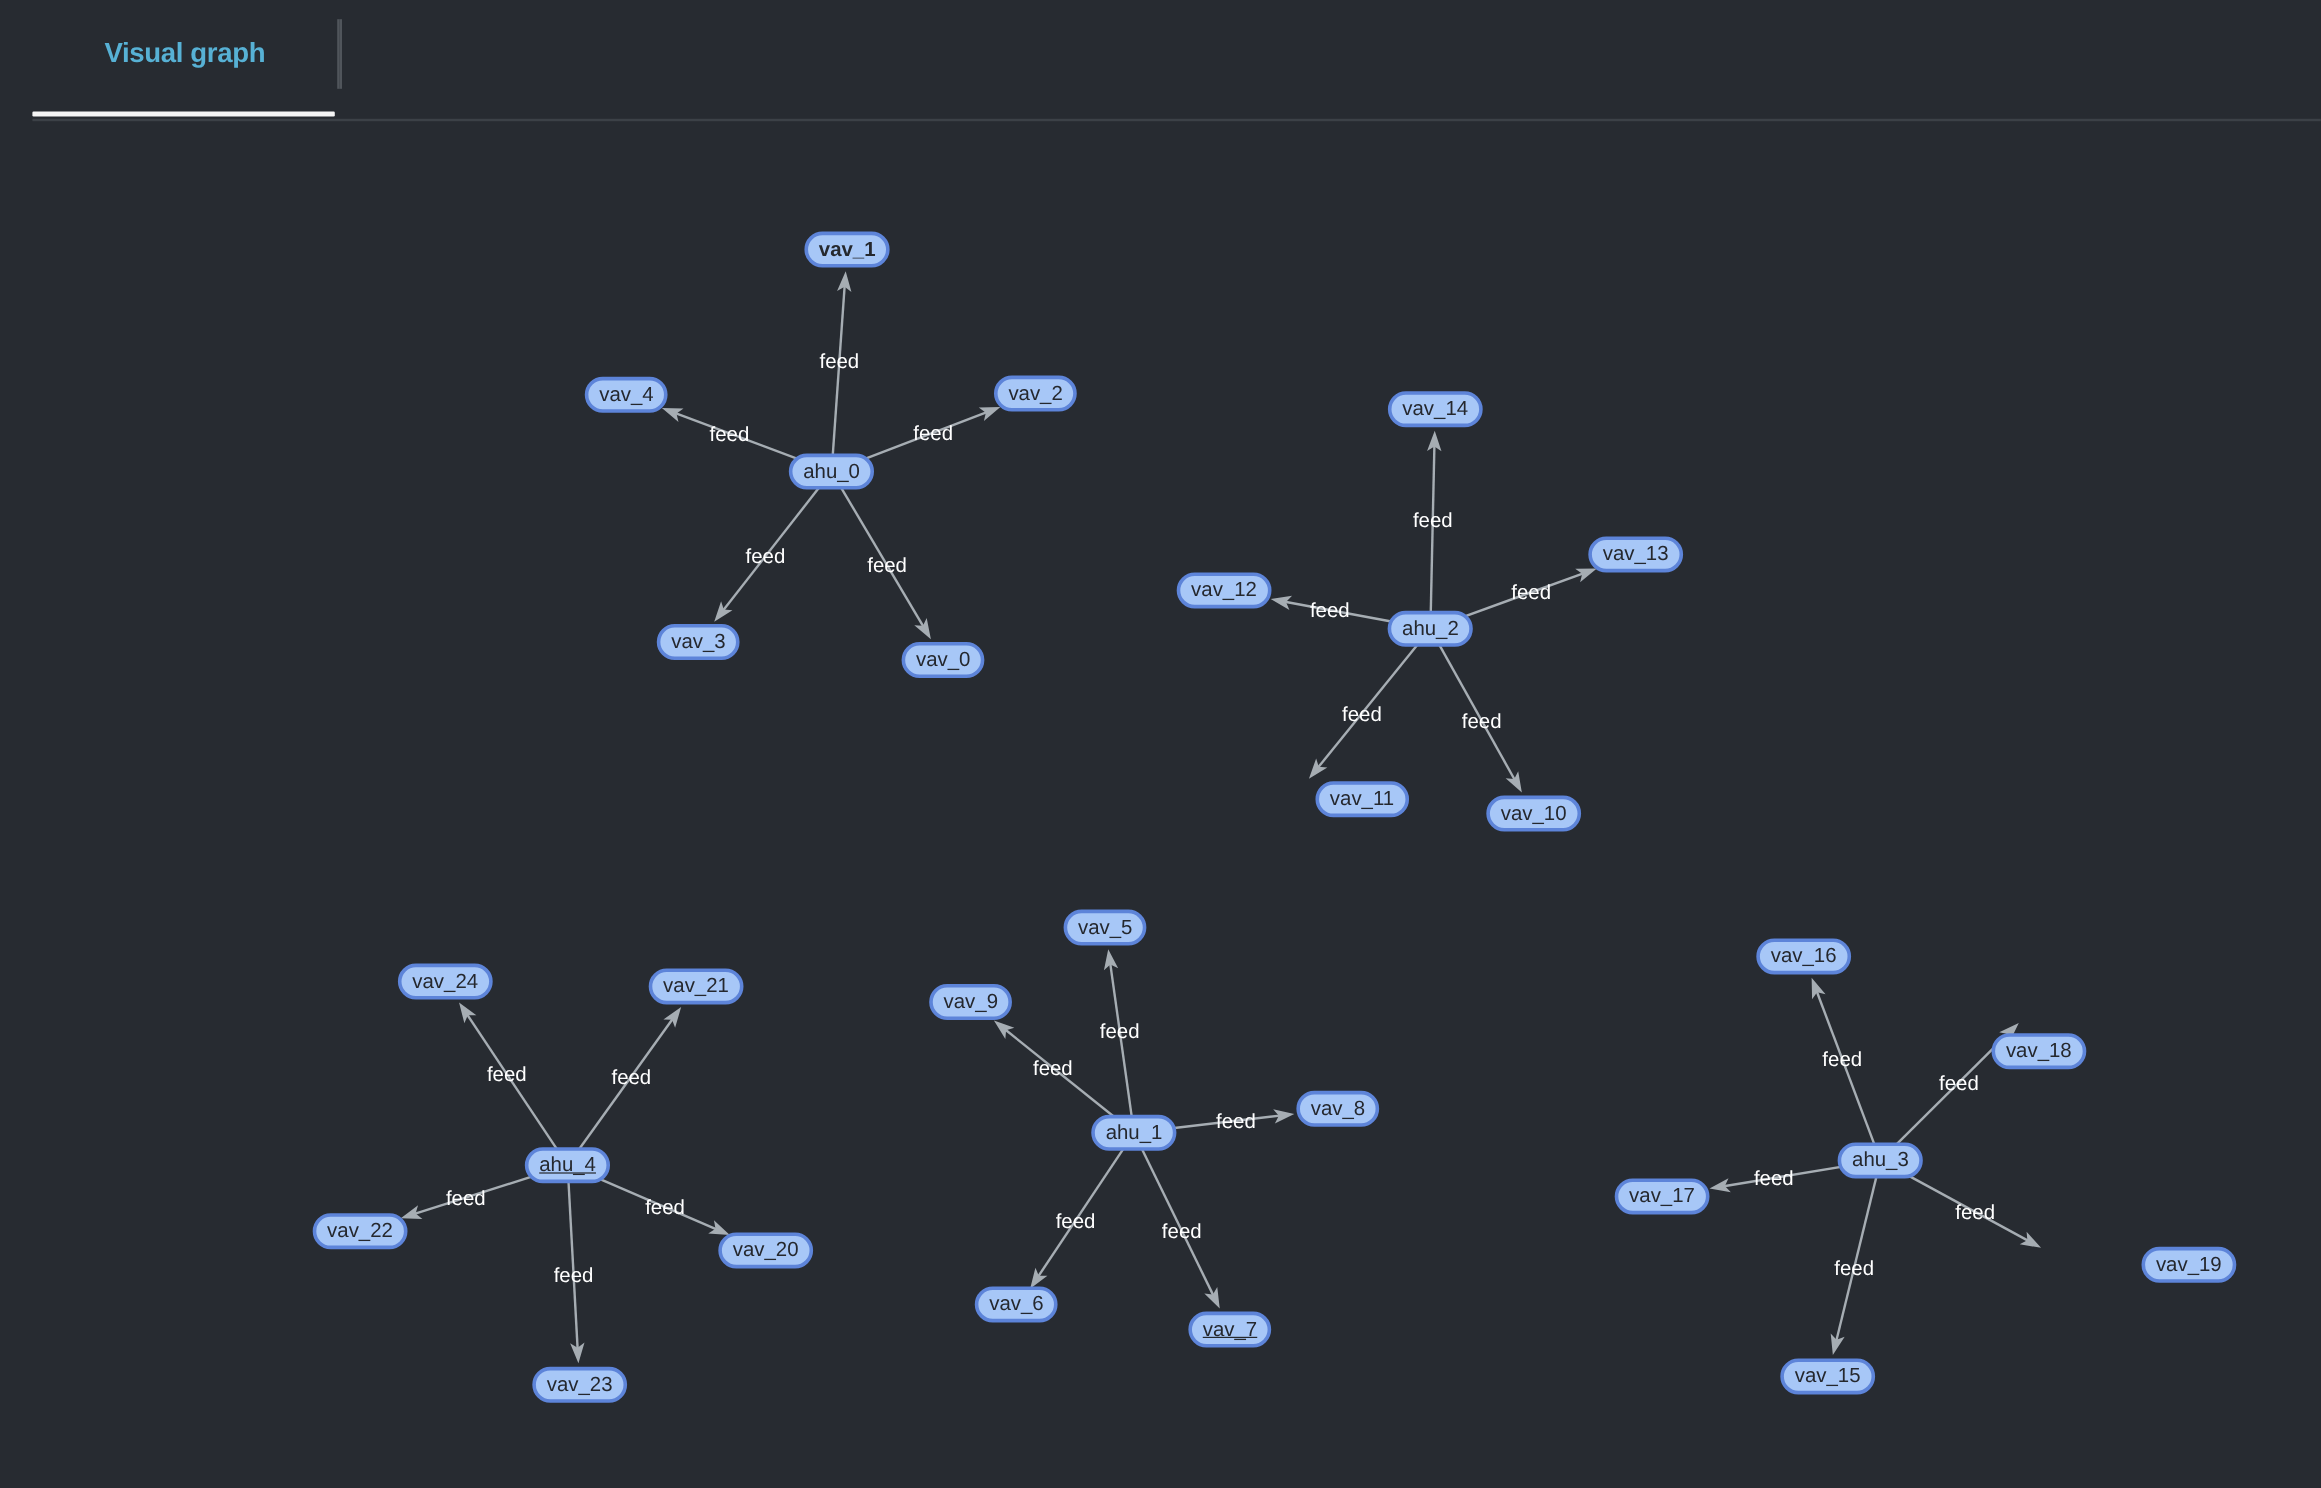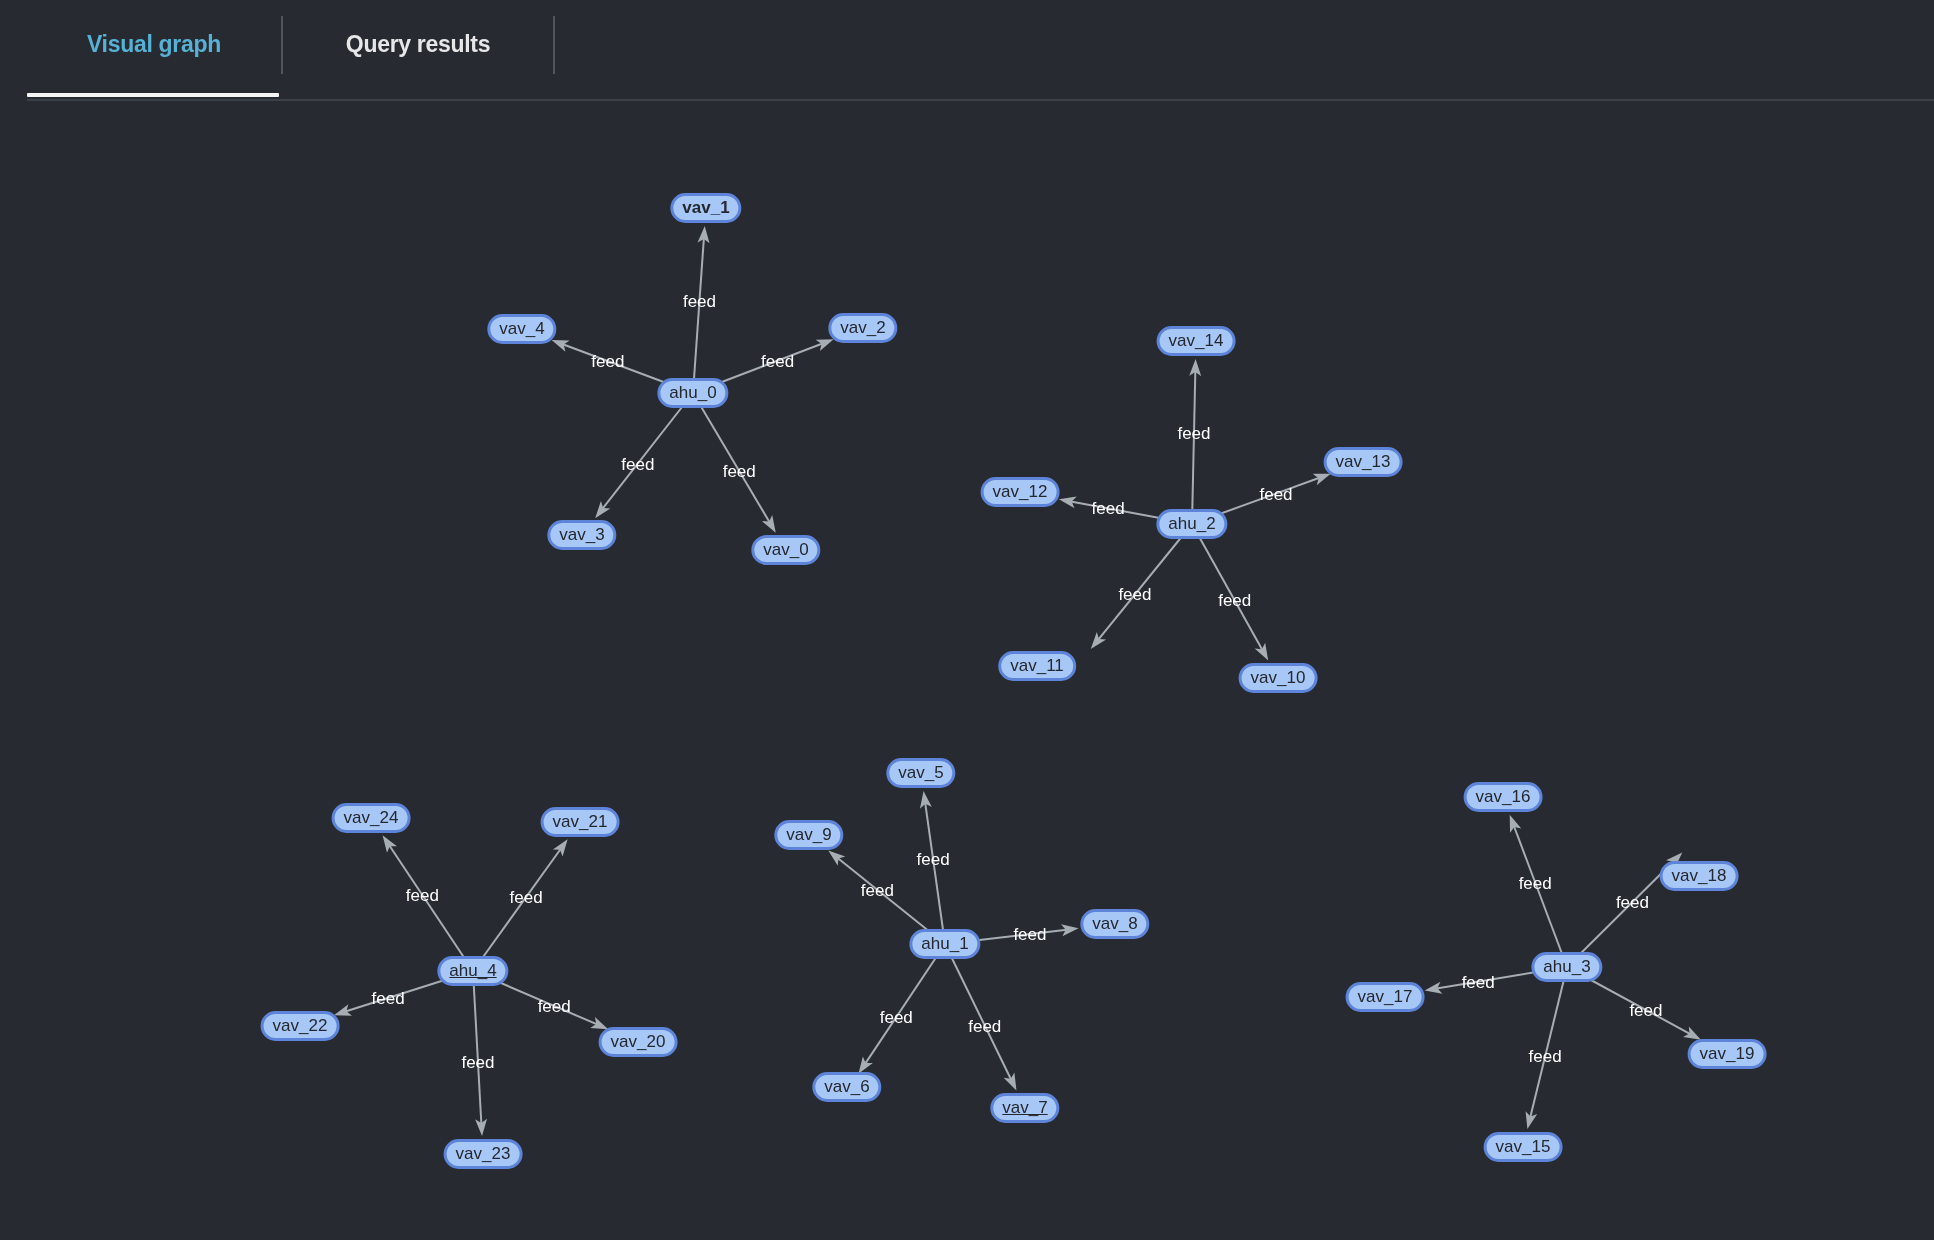--- a/index.html
+++ b/index.html
@@ -52,23 +52,20 @@
   .edge-arrow{fill:var(--edge);stroke:none;}
 </style>
 </head>
 <body>
 
 <div class="tabbar">
   <div class="tab tab-1 active">
     <span>Visual graph</span>
   </div>
   <div class="tab-divider"></div>
-  <div class="tab tab-2">
-    <span>Query results</span>
-  </div>
   <div class="tab-divider"></div>
 </div>
 <div class="tab-underline"></div>
 <div class="tabbar-border"></div>
 
 <div class="canvas">
   <svg id="edges-svg" width="1934" height="1139" viewBox="0 0 1934 1139">
       <line x1="693" y1="292" x2="703.8946850448345" y2="136.9602512850462" class="edge-line"></line>
       <path d="M 704.7358540367813 124.98976947657304 L 709.5294388690933 142.3685365345501 L 703.824587628839 137.9577914357523 L 697.5589570606202 141.52736754260334 Z" class="edge-arrow"></path>
       <text x="699.4649214788362" y="205.99919433963785" class="edge-label">feed</text>
@@ -148,33 +145,33 @@
 <div class="node" style="left: 693px; top: 292px;">ahu_0</div>
     <div class="node" style="left: 706px; top: 107px; font-weight: bold;">vav_1</div>
     <div class="node" style="left: 863px; top: 227px;">vav_2</div>
     <div class="node" style="left: 522px; top: 228px;">vav_4</div>
     <div class="node" style="left: 582px; top: 434px;">vav_3</div>
     <div class="node" style="left: 786px; top: 449px;">vav_0</div>
     <div class="node" style="left: 1192px; top: 423px;">ahu_2</div>
     <div class="node" style="left: 1196px; top: 240px;">vav_14</div>
     <div class="node" style="left: 1363px; top: 361px;">vav_13</div>
     <div class="node" style="left: 1020px; top: 391px;">vav_12</div>
-    <div class="node" style="left: 1037px; top: 565px;">vav_11</div>
+    <div class="node" style="left: 1135px; top: 565px;">vav_11</div>
     <div class="node" style="left: 1278px; top: 577px;">vav_10</div>
     <div class="node" style="left: 473px; top: 870px; text-decoration: underline;">ahu_4</div>
     <div class="node" style="left: 371px; top: 717px;">vav_24</div>
     <div class="node" style="left: 580px; top: 721px;">vav_21</div>
     <div class="node" style="left: 300px; top: 925px;">vav_22</div>
     <div class="node" style="left: 638px; top: 941px;">vav_20</div>
     <div class="node" style="left: 483px; top: 1053px;">vav_23</div>
     <div class="node" style="left: 945px; top: 843px;">ahu_1</div>
     <div class="node" style="left: 921px; top: 672px;">vav_5</div>
     <div class="node" style="left: 809px; top: 734px;">vav_9</div>
     <div class="node" style="left: 1115px; top: 823px;">vav_8</div>
     <div class="node" style="left: 847px; top: 986px;">vav_6</div>
     <div class="node" style="left: 1025px; top: 1007px; text-decoration: underline;">vav_7</div>
     <div class="node" style="left: 1567px; top: 866px;">ahu_3</div>
     <div class="node" style="left: 1503px; top: 696px;">vav_16</div>
     <div class="node" style="left: 1699px; top: 735px; margin-top: 40px;">vav_18</div>
     <div class="node" style="left: 1385px; top: 896px;">vav_17</div>
-    <div class="node" style="left: 1727px; top: 953px;">vav_19</div>
+    <div class="node" style="left: 1824px; top: 953px;">vav_19</div>
     <div class="node" style="left: 1523px; top: 1046px;">vav_15</div>
   </div>
 
 </body></html>

